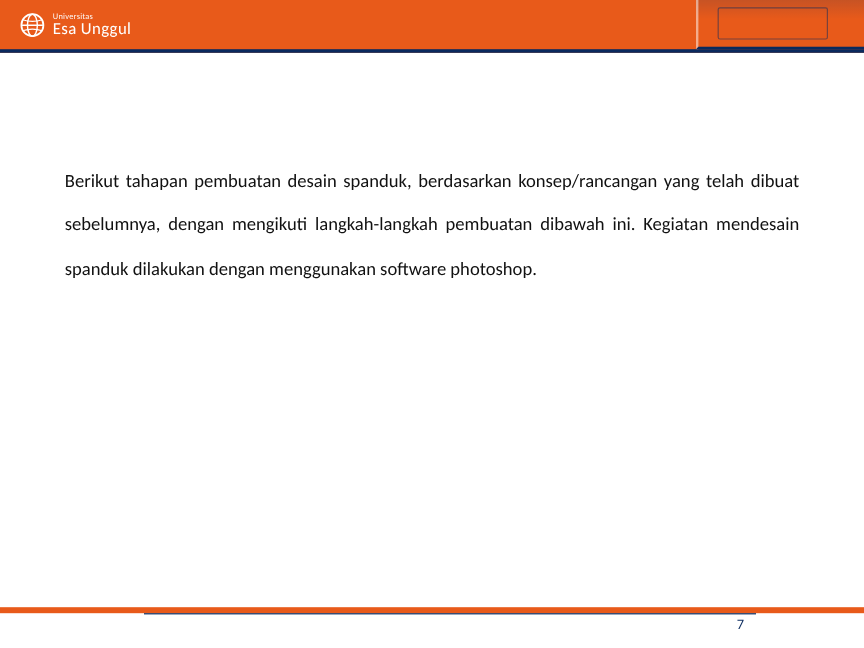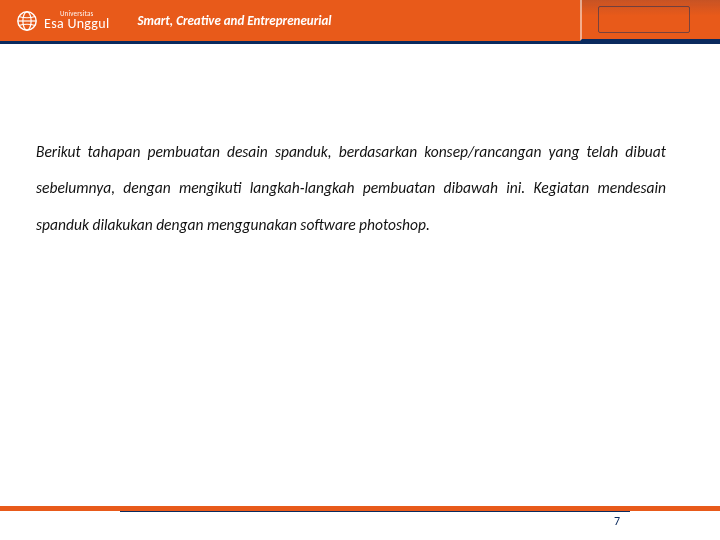--- a/index.html
+++ b/index.html
@@ -33,21 +33,20 @@
   }
   .logo-text {
     display: flex;
     flex-direction: column;
     line-height: 1;
   }
   .logo-sub {
     font-size: 7px;
     letter-spacing: 0.2px;
     opacity: 0.95;
-    text-align: center;
   }
   .logo-main {
     font-size: 14px;
     font-weight: 400;
     letter-spacing: 0.3px;
   }
   .tagline {
     color: #fff;
     font-size: 13px;
     font-style: italic;
@@ -69,22 +68,21 @@
     position: absolute;
     right: 30px;
     top: 6px;
     bottom: 6px;
     width: 90px;
     border: 1.5px solid #0a2a5e;
     border-radius: 2px;
     opacity: 0.5;
   }
   .content {
-    padding: 90px 54px 0 36px;
-    font-style: italic;
+    padding: 90px 54px 0 54px;
   }
   .para {
     font-size: 15.5px;
     color: #111;
     line-height: 2.35;
     text-align: justify;
     text-justify: inter-word;
   }
   .footer {
     position: absolute;
@@ -120,21 +118,20 @@
       <ellipse cx="12" cy="12" rx="4.5" ry="10" fill="none" stroke="#fff" stroke-width="1.3"></ellipse>
       <line x1="2" y1="12" x2="22" y2="12" stroke="#fff" stroke-width="1.3"></line>
       <path d="M3 7 Q12 10 21 7" fill="none" stroke="#fff" stroke-width="1.1"></path>
       <path d="M3 17 Q12 14 21 17" fill="none" stroke="#fff" stroke-width="1.1"></path>
     </svg>
     <div class="logo-text">
       <span class="logo-sub">Universitas</span>
       <span class="logo-main">Esa Unggul</span>
     </div>
   </div>
-  <div class="tagline">Smart, Creative and Entrepreneurial</div>
   <div class="header-corner"></div>
 </div>
 
 <div class="content">
   <p class="para">Berikut tahapan pembuatan desain spanduk, berdasarkan konsep/rancangan yang telah dibuat sebelumnya, dengan mengikuti langkah-langkah pembuatan dibawah ini. Kegiatan mendesain spanduk dilakukan dengan menggunakan software photoshop.</p>
 </div>
 
 <div class="footer">
   <div class="footer-accent"></div>
   <div class="footer-line">

